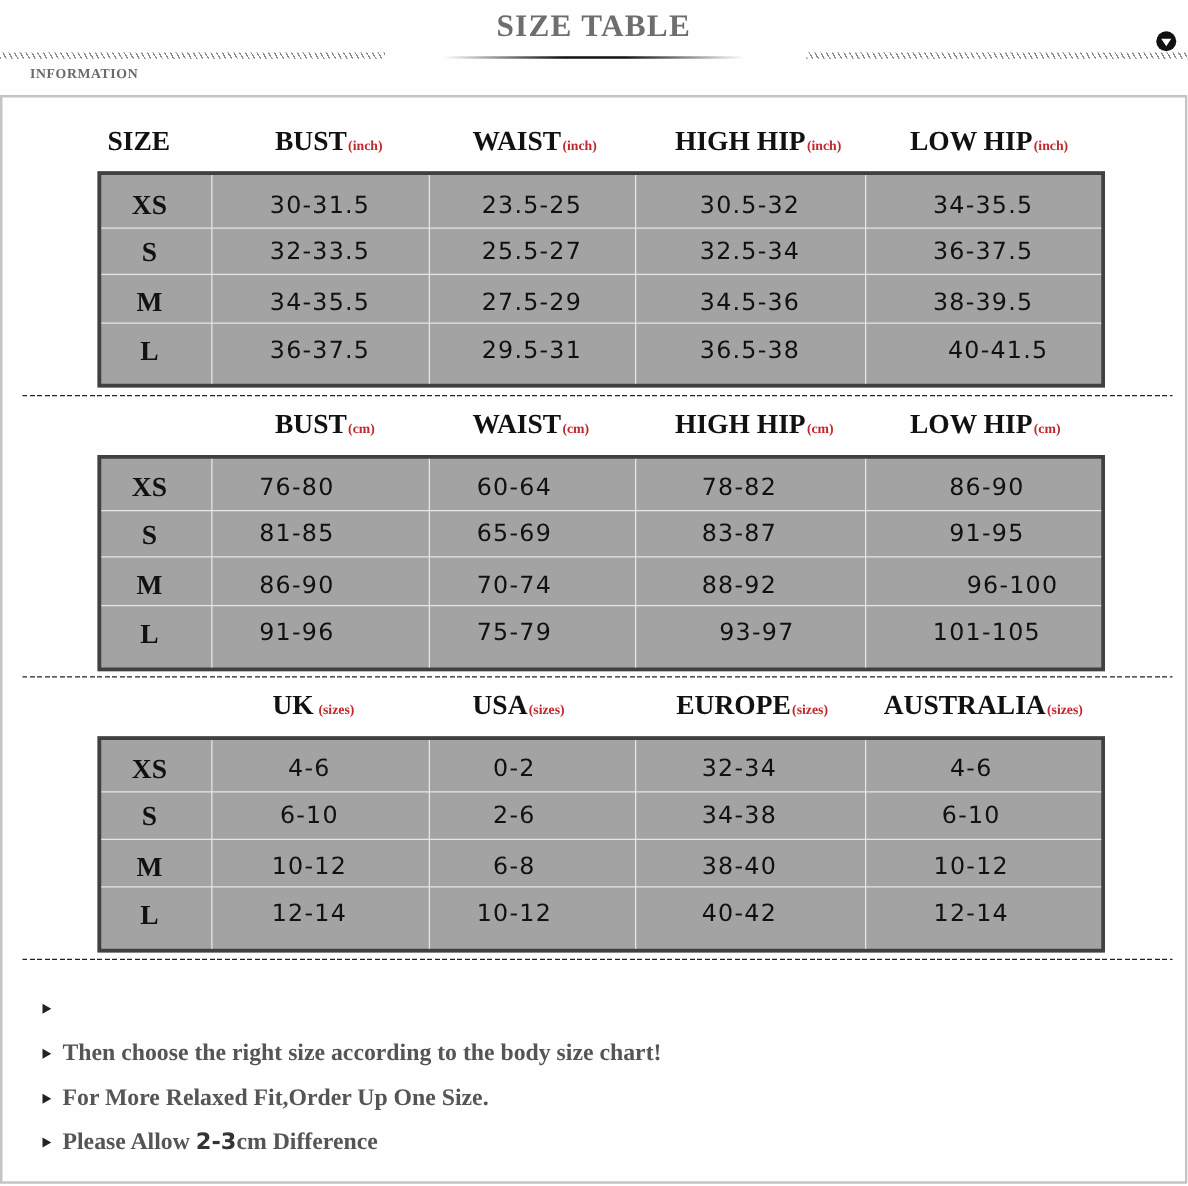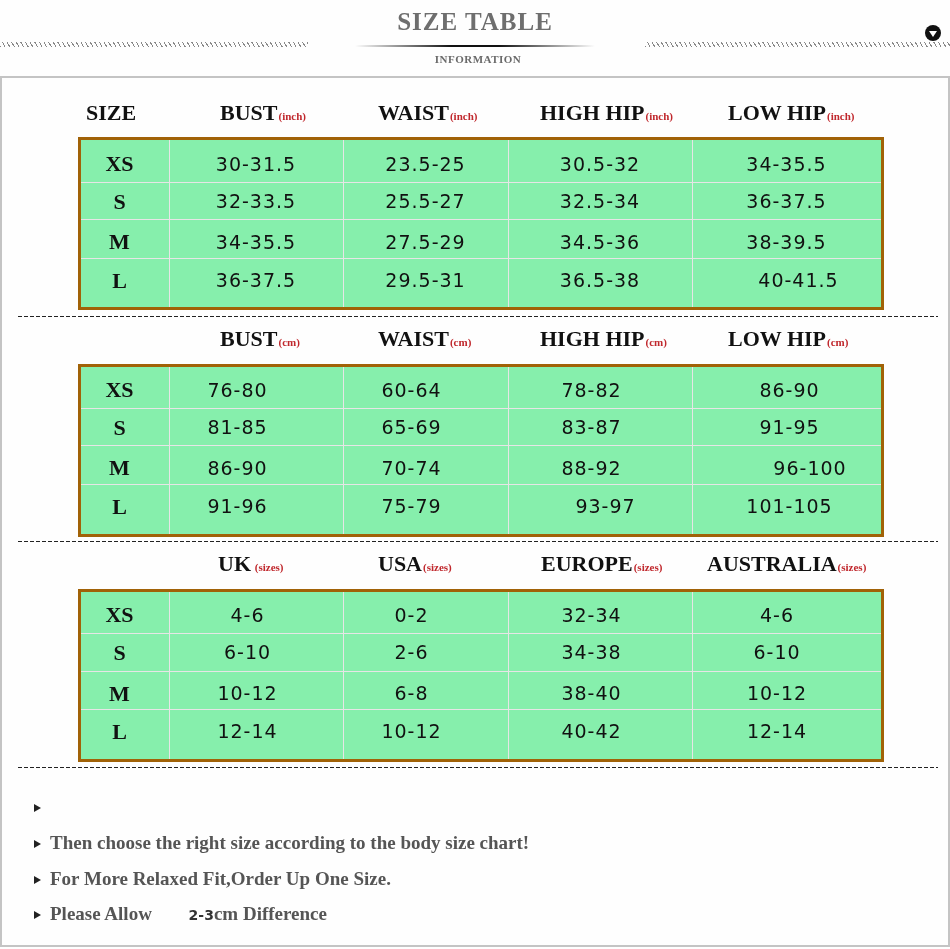--- a/index.html
+++ b/index.html
@@ -10,21 +10,21 @@
   .title {
     position: absolute; left: 0; width: 950px; top: 8px; text-align: center;
     font-family: "Liberation Serif", serif; font-weight: bold; font-size: 25px;
     color: #6e6e6e; letter-spacing: 1px;
   }
   .title-line {
     position: absolute; left: 355px; top: 45px; width: 240px; height: 2px;
     background: linear-gradient(to right, rgba(0,0,0,0), #111 40%, #111 60%, rgba(0,0,0,0));
   }
   .subtitle {
-    position: absolute; left: 0; width: 932px; top: 53px; text-align: center;
+    position: absolute; left: 0; width: 932px; top: 53px; text-align: left;
     font-family: "Liberation Serif", serif; font-weight: bold; font-size: 11px;
     color: #6a6a6a; letter-spacing: 0.5px; padding-left: 24px;
   }
   .hatch {
     position: absolute; top: 42px; height: 5px;
     background-image: repeating-linear-gradient(60deg, #8a8a8a 0 1px, transparent 1px 4px);
   }
   .hatch.left { left: 0; width: 308px; }
   .hatch.right { left: 645px; width: 305px; }
   .down-icon {
@@ -43,21 +43,21 @@
 
   .col-head {
     position: absolute; font-family: "Liberation Serif", serif; font-weight: bold;
     font-size: 22px; color: #111; white-space: nowrap; line-height: 1;
   }
   .col-head .unit {
     font-size: 11px; color: #c0282d; font-weight: bold; margin-left: 1px;
   }
 
   .tbl {
-    position: absolute; left: 78px; width: 806px; border: 3px solid #a16207; background: #86efac;
+    position: absolute; left: 78px; width: 806px; border: 3px solid #404040; background: #a3a3a3;
   }
   .tbl .row { position: absolute; left: 0; width: 800px; }
   .tbl .hline { position: absolute; left: 0; width: 800px; height: 1px; background: #e6e6e6; }
   .tbl .vline { position: absolute; top: 0; width: 1px; background: #e6e6e6; }
   .cell {
     position: absolute; text-align: center; font-size: 19px; color: #111;
     font-family: "DejaVu Sans", sans-serif; letter-spacing: 1px; line-height: 1;
   }
   .cell.size {
     font-family: "Liberation Serif", serif; font-weight: bold; font-size: 22px; letter-spacing: 0;
@@ -71,21 +71,21 @@
   .notes { position: absolute; left: 34px; top: 796px; }
   .note {
     position: absolute; left: 0; white-space: nowrap;
     font-family: "Liberation Serif", serif; font-weight: bold; font-size: 19px; color: #555;
   }
   .note .bullet {
     display: inline-block; width: 0; height: 0; border-top: 4px solid transparent;
     border-bottom: 4px solid transparent; border-left: 7px solid #222;
     margin-right: 9px; vertical-align: middle; position: relative; top: -1px;
   }
-  .note .em { font-family: "DejaVu Sans", sans-serif; font-weight: bold; font-size: 14px; color: #333; margin-left: 32px; }
+  .note .em { font-family: "DejaVu Sans", sans-serif; font-weight: bold; font-size: 18px; color: #333; }
 </style>
 </head>
 <body>
 
 <div class="header">
   <div class="hatch left"></div>
   <div class="title">SIZE TABLE</div>
   <div class="title-line"></div>
   <div class="subtitle">INFORMATION</div>
   <div class="hatch right"></div>

